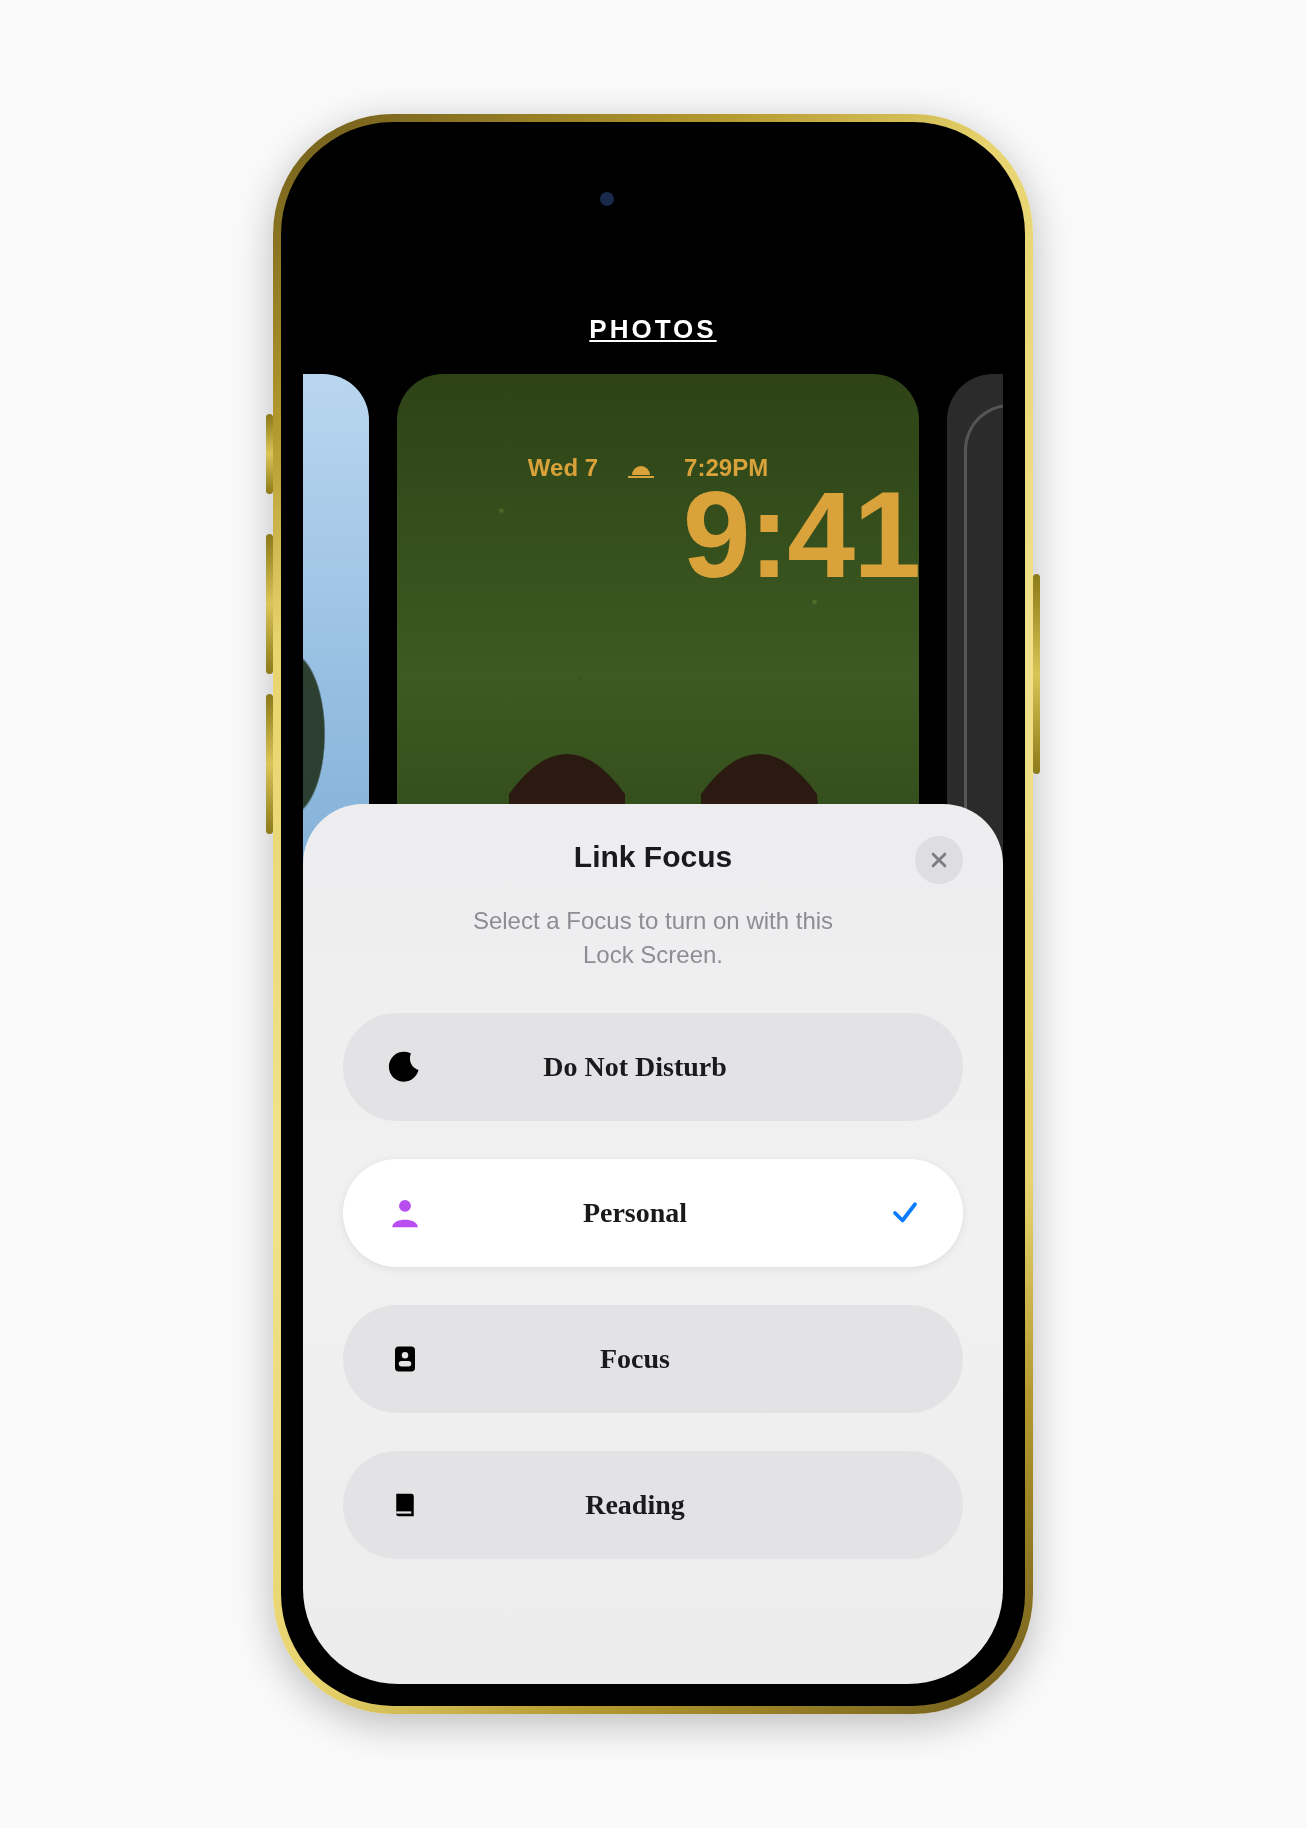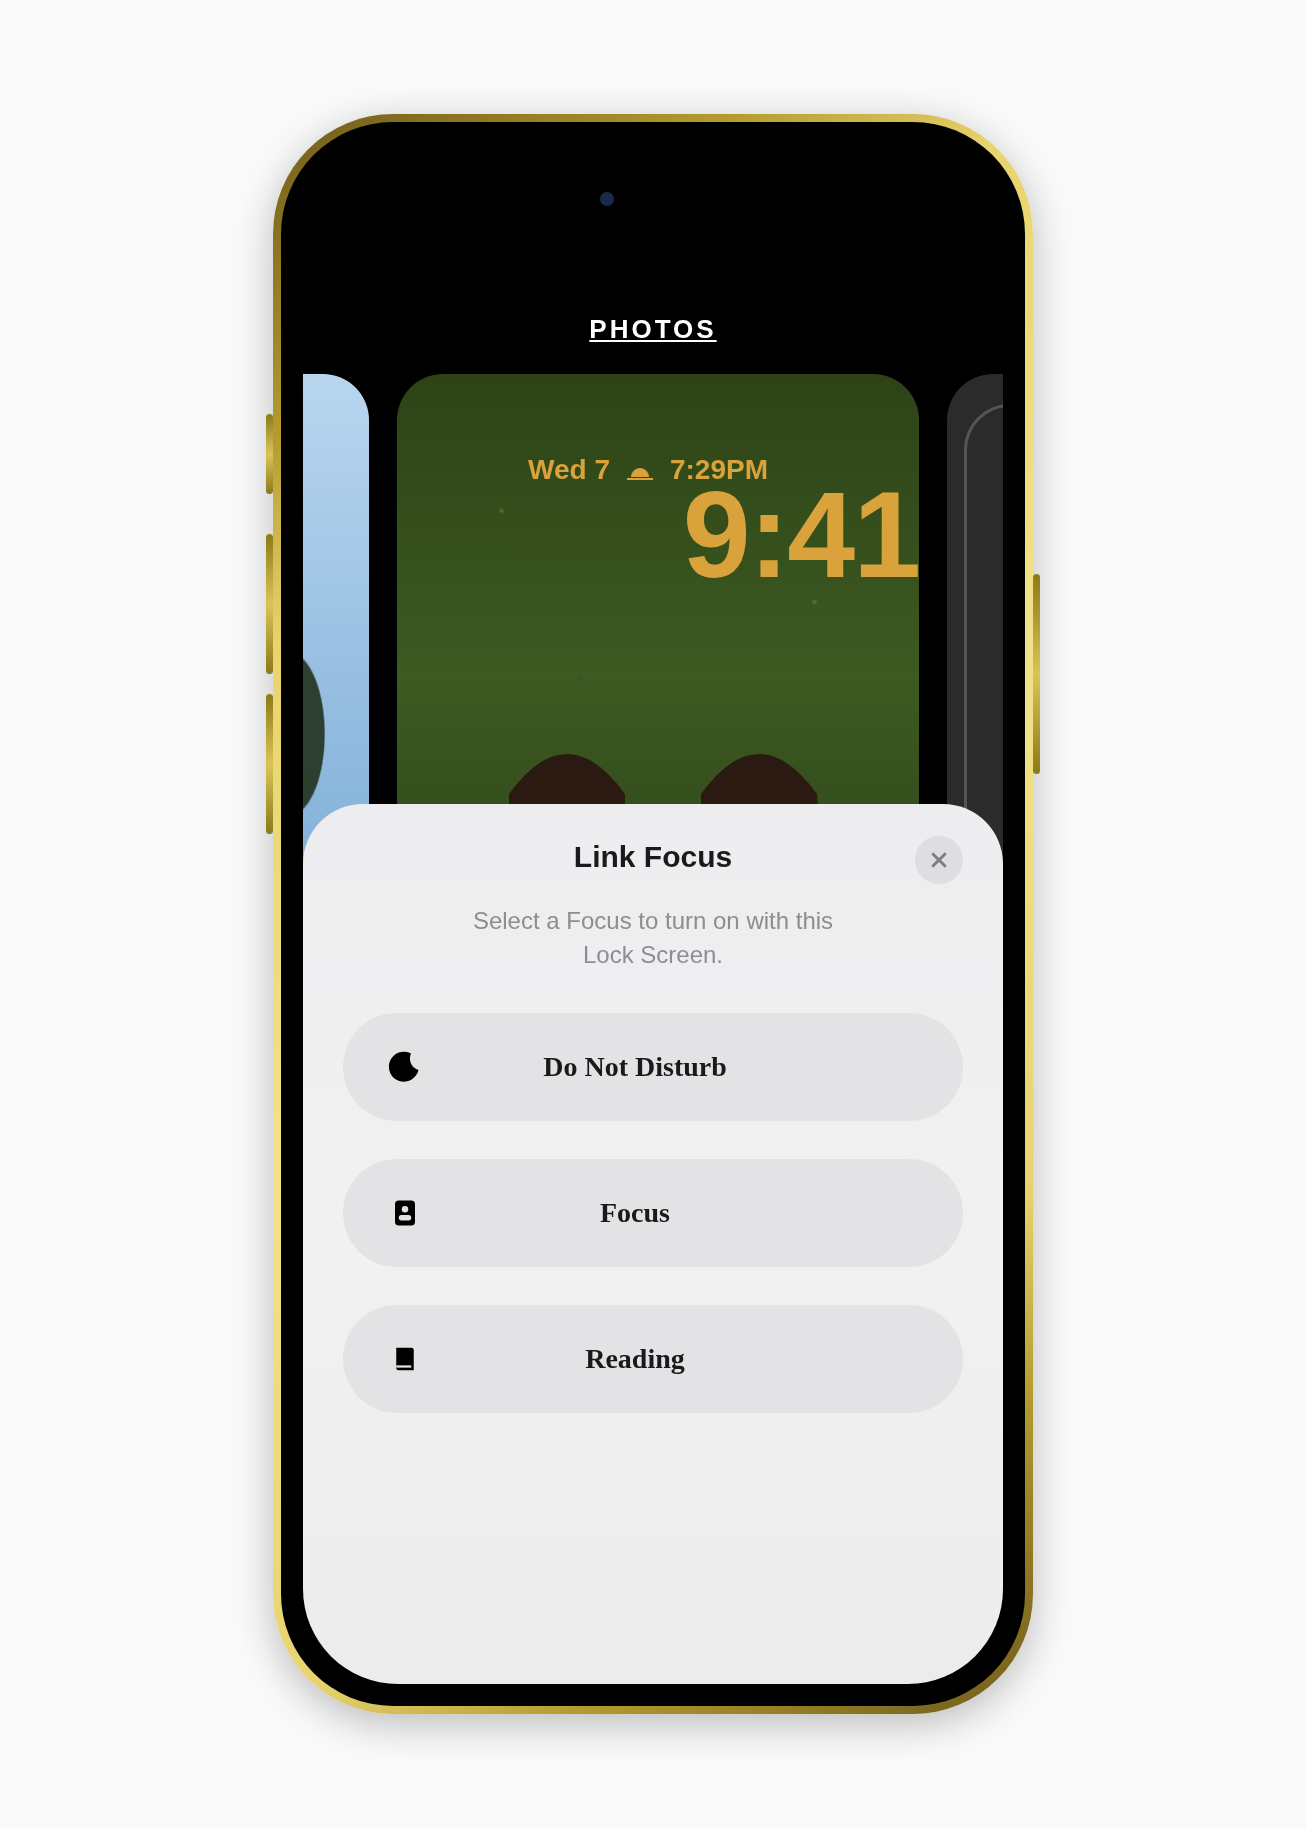--- a/index.html
+++ b/index.html
@@ -86,22 +86,22 @@
       
       radial-gradient(6px 6px at 20% 18%,#5a7930,transparent 55%),
       radial-gradient(6px 6px at 60% 12%,#3f5a20,transparent 55%),
       radial-gradient(6px 6px at 80% 30%,#5a7930,transparent 55%),
       radial-gradient(6px 6px at 35% 40%,#3a521e,transparent 55%),
       radial-gradient(6px 6px at 70% 55%,#4a6626,transparent 55%),
       linear-gradient(180deg,#2d4316 0%,#3d5a22 40%,#2f4718 70%,#304a1a 100%);
   }
   .lockscreen-widgets {
     position:absolute; top:80px; left:0; right:20px; text-align:center;
-    color:#d9a23a; font-weight:600; font-size:28px;
-    display:flex; gap:17px; justify-content:center; align-items:center;
+    color:#d9a23a; font-weight:600; font-size:24px;
+    display:flex; gap:30px; justify-content:center; align-items:center;
   }
   .sun-icon { width:26px; height:26px; position:relative; display:inline-block; }
   .sun-icon::before {
     content:""; position:absolute; bottom:6px; left:4px;
     width:18px; height:9px; border-radius:18px 18px 0 0; background:#d9a23a;
   }
   .sun-icon::after {
     content:""; position:absolute; bottom:3px; left:0;
     width:26px; height:2px; background:#d9a23a;
   }
@@ -236,20 +236,34 @@
                   </svg>
               </span>
               <span class="focus-label">Do Not Disturb</span>
               <span class="focus-check">
                 <svg viewBox="0 0 24 24" width="30" height="30">
                     <path d="M4 12 L10 18 L20 5" fill="none" stroke="#0a7cff" stroke-width="3" stroke-linecap="round" stroke-linejoin="round"></path>
                   </svg>
               </span>
             </div>
 
+            <div class="focus-item selected">
+              <span class="focus-icon">
+                <svg viewBox="0 0 24 24" width="34" height="34">
+                  <circle cx="12" cy="7" r="4.2" fill="#b84df0"></circle>
+                  <path d="M3 22 C3 15 21 15 21 22 Z" fill="#b84df0"></path>
+                </svg>
+              </span>
+              <span class="focus-label">Personal</span>
+              <span class="focus-check">
+                <svg viewBox="0 0 24 24" width="30" height="30">
+                    <path d="M4 12 L10 18 L20 5" fill="none" stroke="#0a7cff" stroke-width="3" stroke-linecap="round" stroke-linejoin="round"></path>
+                  </svg>
+              </span>
+            </div>
 
             <div class="focus-item unselected">
               <span class="focus-icon">
                 <svg viewBox="0 0 24 24" width="30" height="34">
                   <rect x="4" y="2" width="16" height="20" rx="3" fill="#000"></rect>
                   <circle cx="12" cy="9" r="2.6" fill="#e3e3e5"></circle>
                   <rect x="7" y="13.5" width="10" height="4.5" rx="2.2" fill="#e3e3e5"></rect>
                 </svg>
               </span>
               <span class="focus-label">Focus</span>

